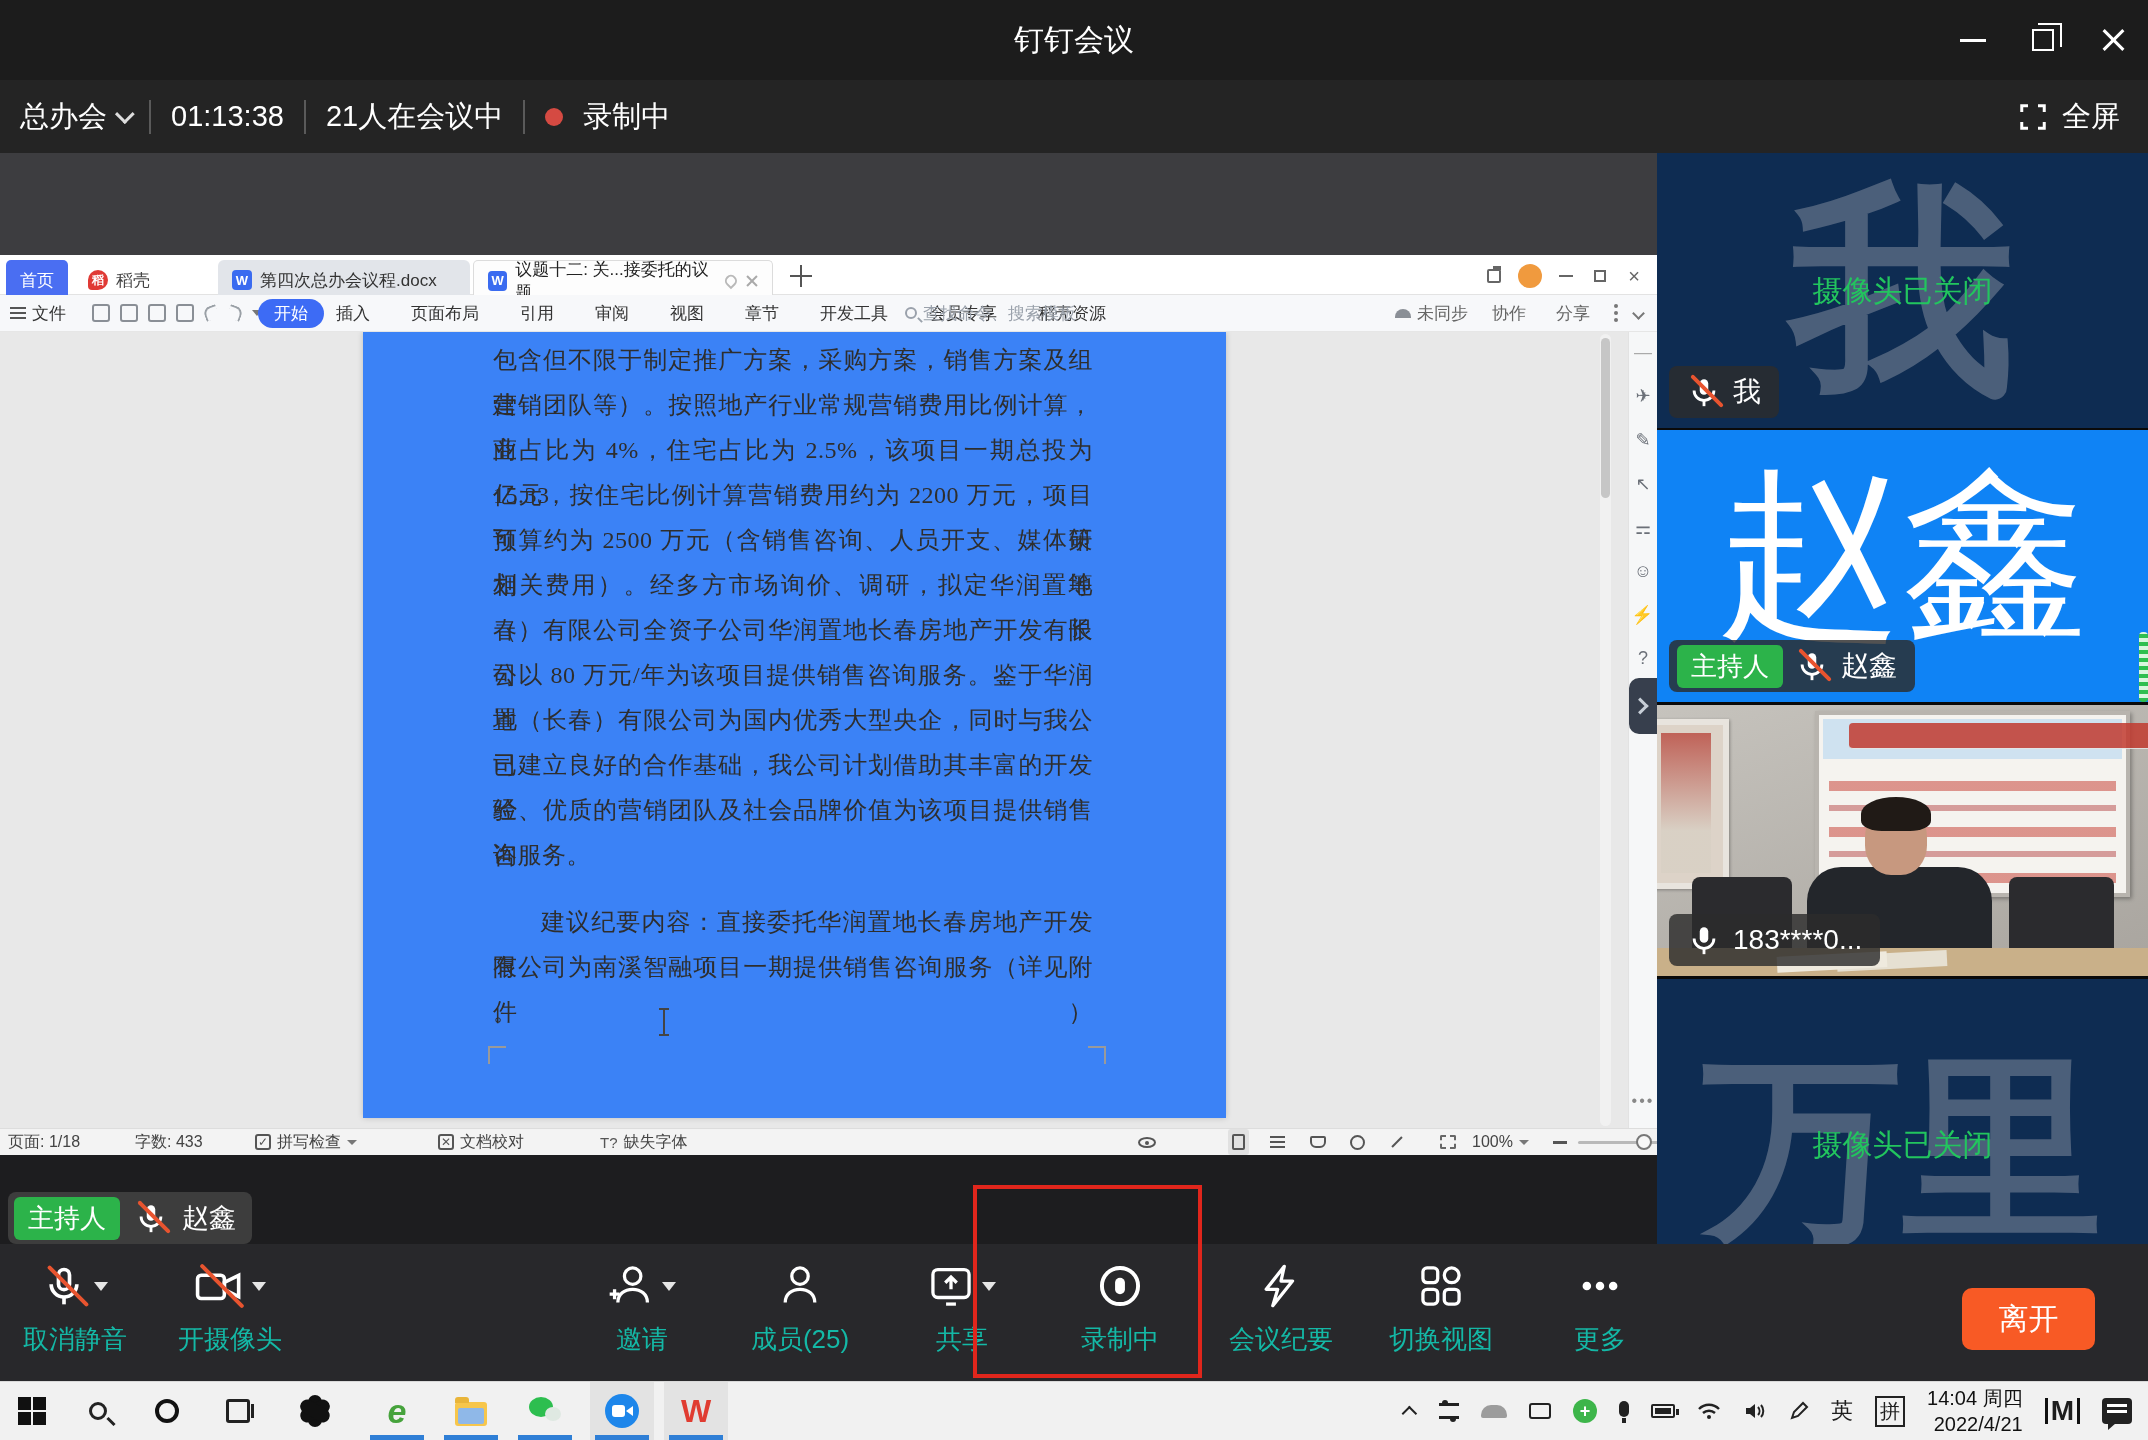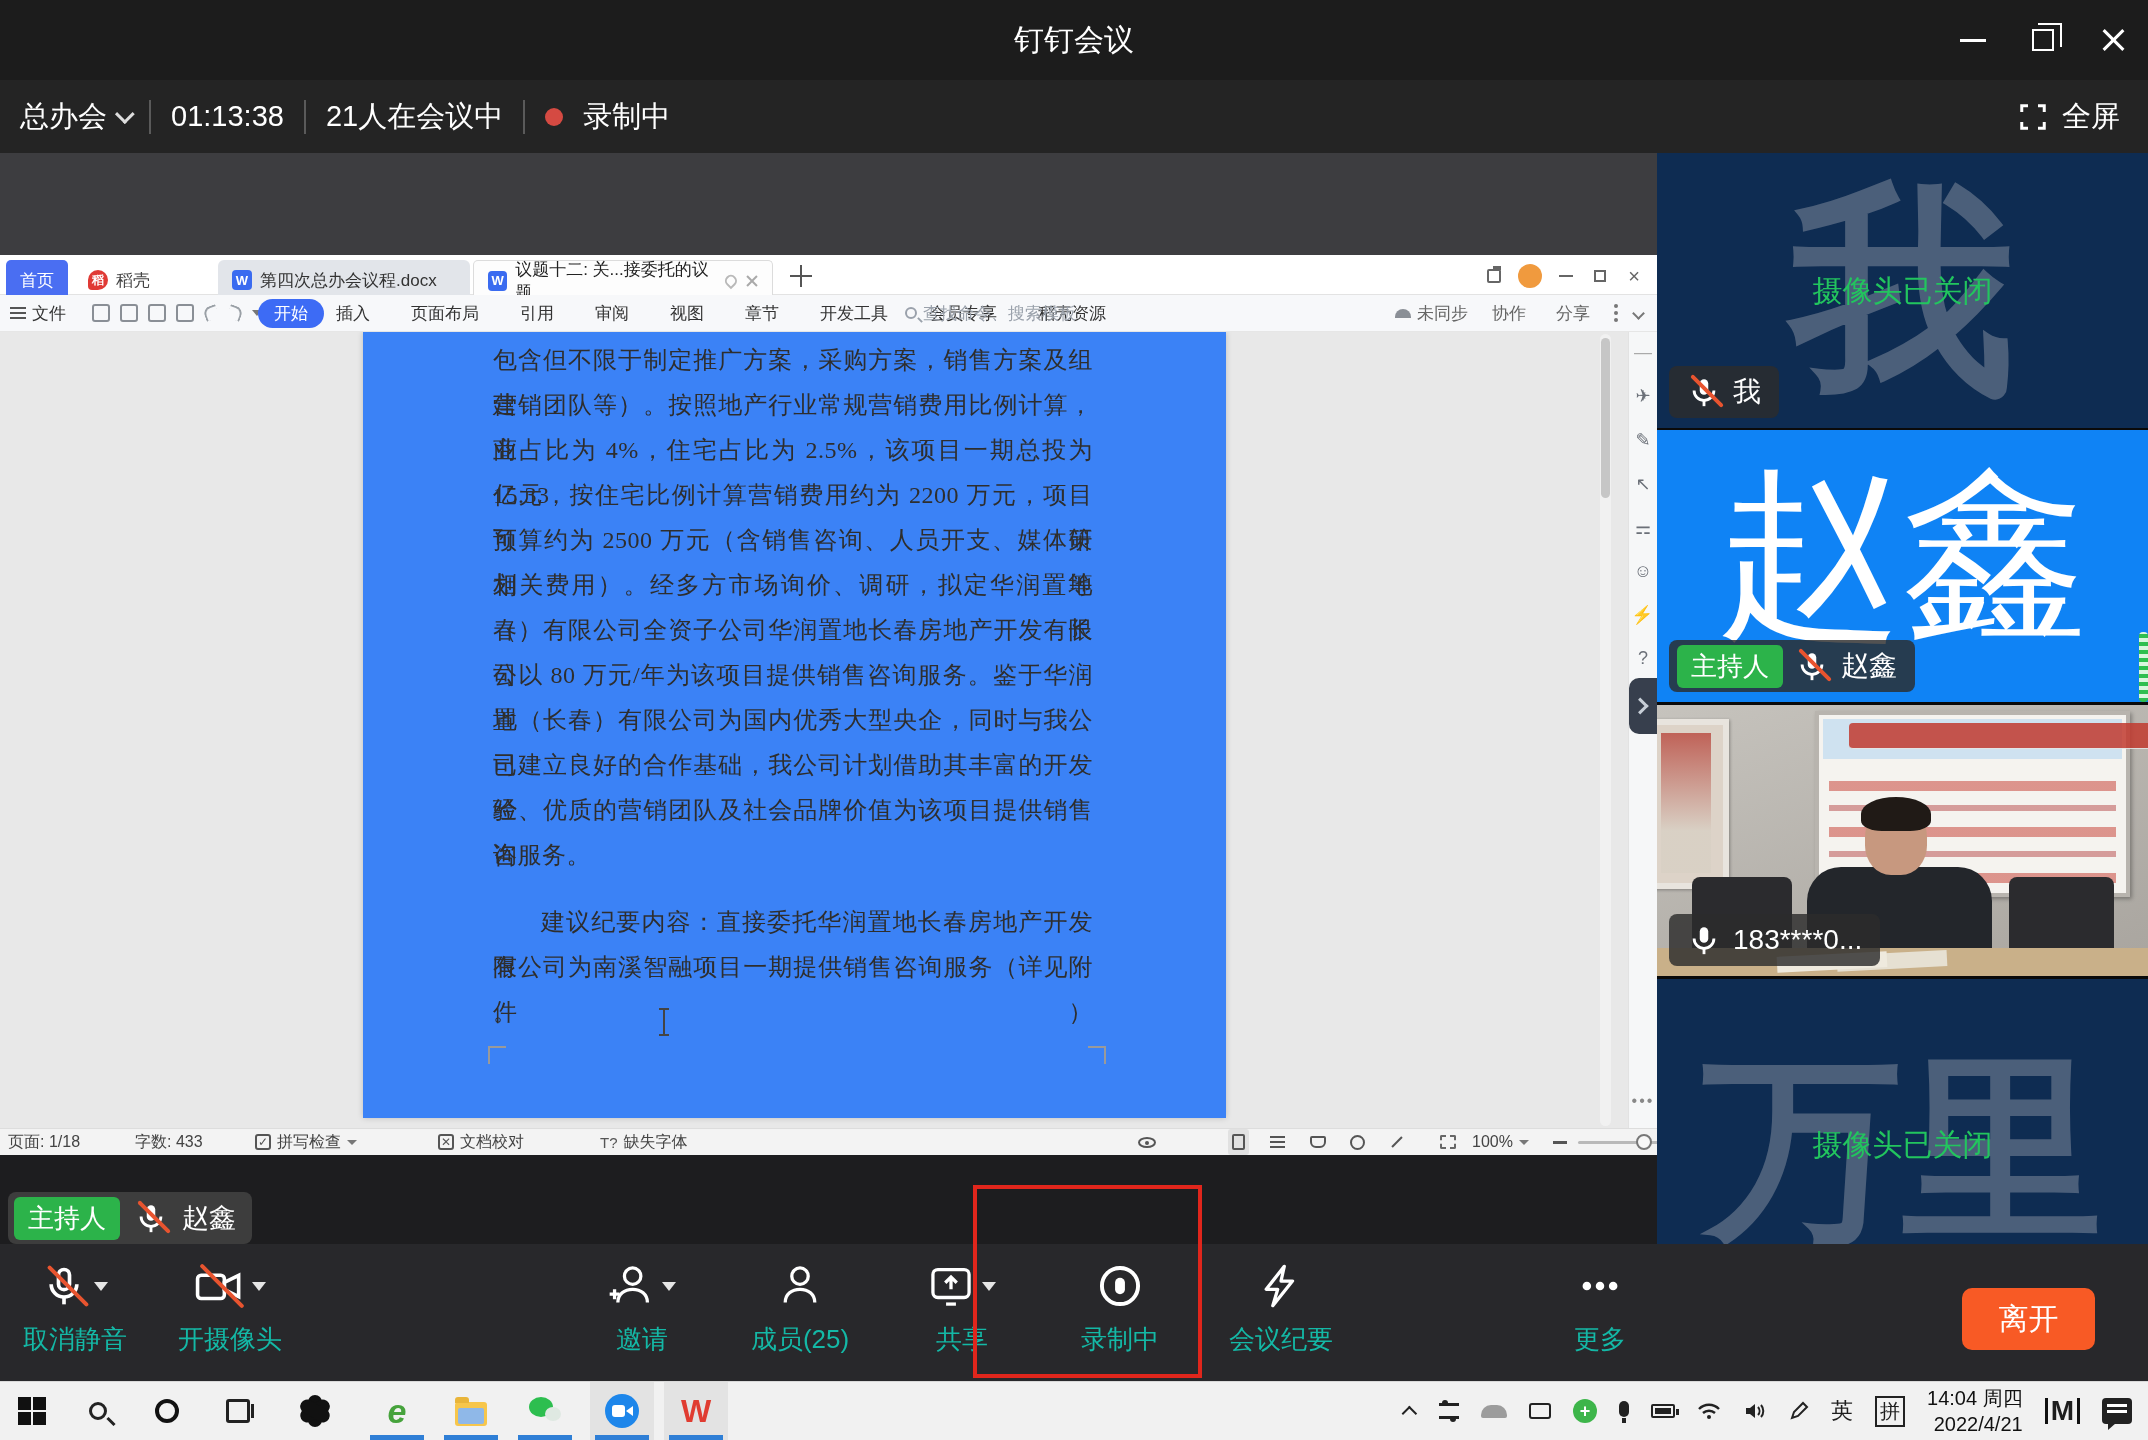--- a/index.html
+++ b/index.html
@@ -628,20 +628,31 @@
 
     <div class="tbtn" style="left:1206px;">
       <span class="icn">
         <svg viewBox="0 0 28 28" width="46" height="46">
           <path d="M16 2L5 16h7l-3 10 12-15h-7z" fill="none" stroke="#fff" stroke-width="2" stroke-linejoin="round"></path>
         </svg>
       </span>
       <span>会议纪要</span>
     </div>
 
+    <div class="tbtn" style="left:1366px;">
+      <span class="icn">
+        <svg viewBox="0 0 28 28" width="46" height="46">
+          <rect x="3" y="3" width="9" height="9" rx="2.5" fill="none" stroke="#fff" stroke-width="2"></rect>
+          <rect x="16" y="3" width="9" height="9" rx="4.5" fill="none" stroke="#fff" stroke-width="2"></rect>
+          <rect x="3" y="16" width="9" height="9" rx="2.5" fill="none" stroke="#fff" stroke-width="2"></rect>
+          <rect x="16" y="16" width="9" height="9" rx="2.5" fill="none" stroke="#fff" stroke-width="2"></rect>
+        </svg>
+      </span>
+      <span>切换视图</span>
+    </div>
 
     <div class="tbtn" style="left:1525px;">
       <span class="icn">
         <svg viewBox="0 0 28 28" width="46" height="46">
           <circle cx="6" cy="14" r="2.6" fill="#fff"></circle>
             <circle cx="14" cy="14" r="2.6" fill="#fff"></circle>
             <circle cx="22" cy="14" r="2.6" fill="#fff"></circle>
         </svg>
       </span>
       <span>更多</span>

